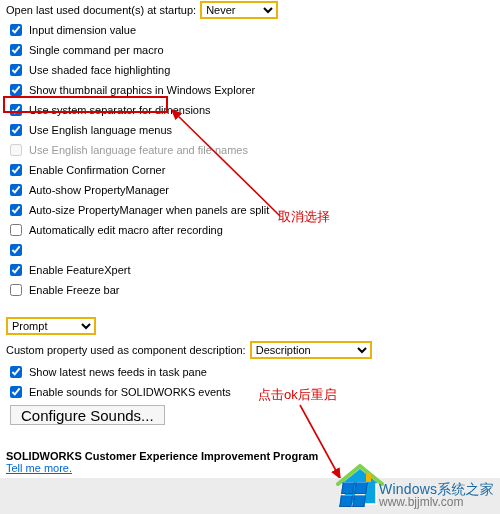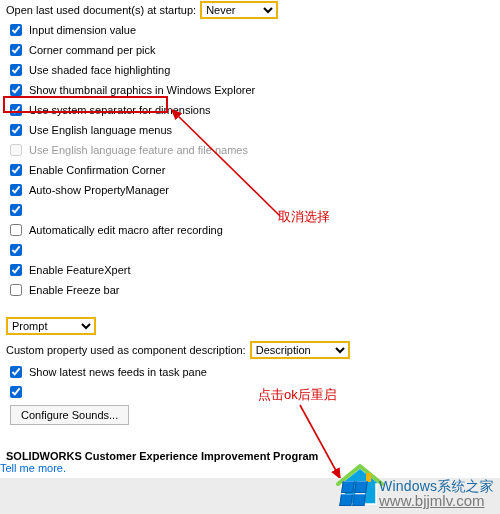--- a/index.html
+++ b/index.html
@@ -32,52 +32,53 @@
     flex-shrink: 0;
   }
   select {
     font-size: 11px;
     height: 18px;
     background: #fff;
     border: 2px solid #eab308;
   }
   .sel-narrow { width: 78px; }
   .sel-mid { width: 90px; margin-top: 14px; }
-  .sel-wide { width: 100px; }
+  .sel-wide { width: 122px; }
   .highlight-box {
     position: absolute;
     border: 2px solid #d40000;
     pointer-events: none;
   }
   .annotation {
     position: absolute;
     color: #d40000;
     font-family: SimSun, "Microsoft YaHei", Arial, sans-serif;
     font-size: 13px;
     font-weight: 400;
     pointer-events: none;
   }
   .indent { }
   .disabled { color: #9a9a9a; }
   .btn {
-    font-size: 11px;
+    font-size: 15px;
     height: 20px;
     padding: 0 10px;
     background: #f6f6f6;
     border: 1px solid #b7b7b7;
   }
   .section-title {
     font-weight: bold;
     font-size: 11px;
     padding: 6px 6px 0 6px;
   }
   .link {
     color: #0066d6;
+    text-decoration: underline;
     cursor: pointer;
-    padding-left: 0;
+    padding-left: 6px;
     font-size: 11px;
   }
   .gap { height: 4px; }
   .smallgap { height: 2px; }
   .bottom-band {
     position: absolute;
     left: 0; right: 0;
     bottom: 0;
     height: 36px;
     background: #ececec;
@@ -106,23 +107,22 @@
     display: flex;
     flex-direction: column;
     line-height: 1;
   }
   .watermark .brand {
     font-size: 14px;
     color: #1c6aa3;
     letter-spacing: 0.2px;
   }
   .watermark .url {
-    font-size: 15px;
+    font-size: 12px;
     color: #7a7a7a;
-    text-decoration: underline;
   }
   .house-icon {
     position: absolute;
     width: 48px;
     height: 44px;
   }
 </style>
 </head>
 <body>
 
@@ -132,21 +132,21 @@
     <option>Never</option>
   </select>
 </div>
 
 <div class="row">
   <input type="checkbox" class="chk" checked="" style="">
   <label>Input dimension value</label>
 </div>
 <div class="row">
   <input type="checkbox" class="chk" checked="" style="">
-  <label>Corner command per pick</label>
+  <label>Single command per macro</label>
 </div>
 <div class="row">
   <input type="checkbox" class="chk" checked="" style="">
   <label>Use shaded face highlighting</label>
 </div>
 <div class="row">
   <input type="checkbox" class="chk" checked="" style="">
   <label>Show thumbnail graphics in Windows Explorer</label>
 </div>
 <div class="row">
@@ -164,20 +164,21 @@
 <div class="row">
   <input type="checkbox" class="chk" checked="" style="">
   <label>Enable Confirmation Corner</label>
 </div>
 <div class="row">
   <input type="checkbox" class="chk" checked="" style="">
   <label>Auto-show PropertyManager</label>
 </div>
 <div class="row">
   <input type="checkbox" class="chk" checked="" style="">
+  <label>Auto-size PropertyManager when panels are split</label>
 </div>
 <div class="row">
   <input type="checkbox" class="chk" style="">
   <label>Automatically edit macro after recording</label>
 </div>
 <div class="row">
   <input type="checkbox" class="chk" checked="" style="">
 </div>
 <div class="row">
   <input type="checkbox" class="chk" checked="" style="">
@@ -206,20 +207,21 @@
 </div>
 
 <div class="smallgap"></div>
 
 <div class="row">
   <input type="checkbox" class="chk" checked="" style="">
   <label>Show latest news feeds in task pane</label>
 </div>
 <div class="row">
   <input type="checkbox" class="chk" checked="" style="">
+  <label>Enable sounds for SOLIDWORKS events</label>
 </div>
 <div class="row" style="padding-left:10px;padding-top:3px;">
   <button class="btn">Configure Sounds...</button>
 </div>
 
 <div style="height:18px;"></div>
 
 <div class="section-title">SOLIDWORKS Customer Experience Improvement Program</div>
 <div class="link">Tell me more.</div>
 <div class="row" style="padding-top:4px;">

